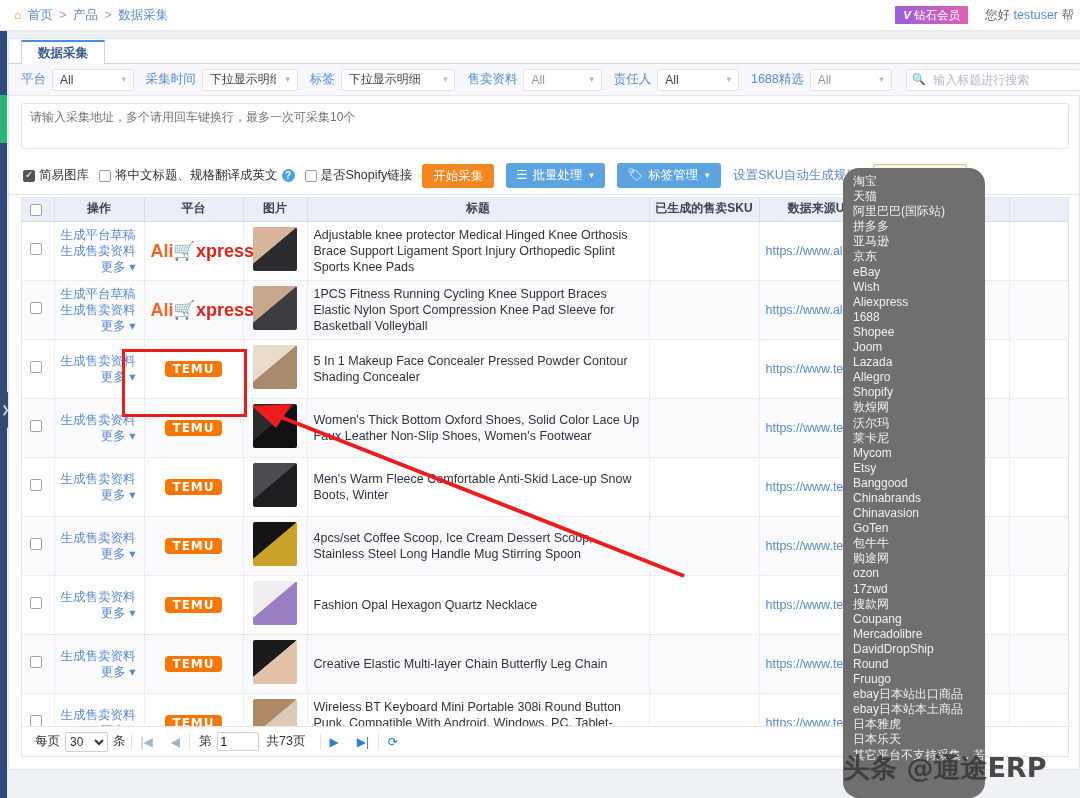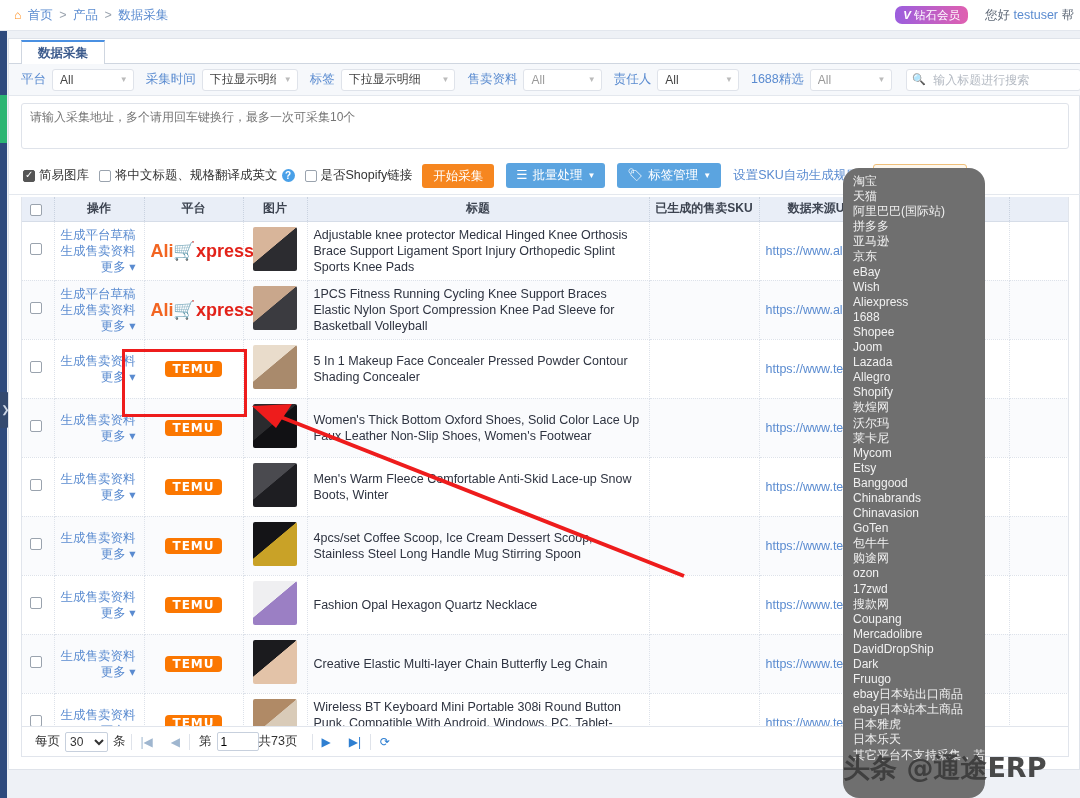--- a/index.html
+++ b/index.html
@@ -17,21 +17,21 @@
   }
   #breadcrumb{
     position:absolute; left:14px; top:7px;
     font-size:12.5px; color:#606a78; white-space:nowrap;
   }
   #breadcrumb .home-ic{ color:#ff8c1a; font-size:12px; margin-right:3px;}
   #breadcrumb .bc-link{ color:#5a8bd0; }
   #breadcrumb .sep{ color:#9aa3ae; margin:0 3px;}
   #vipbadge{
     position:absolute; right:112px; top:6px; height:18px; line-height:18px;
-    padding:0 8px; border-radius:7px; color:#fff; font-size:11.5px;
+    padding:0 8px; border-radius:1px; color:#fff; font-size:11.5px;
     background:linear-gradient(90deg,#9b5ede,#e060b0);
     white-space:nowrap;
   }
   #vipbadge .v{ font-style:italic; font-weight:bold; margin-right:3px;}
   #greet{
     position:absolute; right:6px; top:7px; font-size:12.5px; color:#606a78;
     white-space:nowrap;
   }
   #greet .uname{ color:#5a8bd0; }
   
@@ -533,21 +533,21 @@
   <div id="pager">
     <span class="pl">每页</span>
     <select id="ppsel"><option value="10">10</option><option value="20">20</option><option value="30" selected="">30</option><option value="50">50</option><option value="100">100</option></select>
     <span class="pl">条</span>
     <span class="divd"></span>
     <span class="pbtn dis">|◀</span>
     <span class="pbtn dis">◀</span>
     <span class="divd"></span>
     <span class="pl" style="margin-left:9px">第</span>
     <input type="text" id="pageinput" value="1" style="">
-    <span class="pl" style="margin-left:0">共73页</span>
+    <span class="pl" style="margin-left:8px">共73页</span>
     <span class="divd" style="margin-left:9px"></span>
     <span class="pbtn">▶</span>
     <span class="pbtn">▶|</span>
     <span class="divd"></span>
     <span class="pbtn">⟳</span>
   </div>
 </div>
 
 <div id="platTip">
     <div>淘宝</div>
@@ -575,21 +575,21 @@
     <div>Chinavasion</div>
     <div>GoTen</div>
     <div>包牛牛</div>
     <div>购途网</div>
     <div>ozon</div>
     <div>17zwd</div>
     <div>搜款网</div>
     <div>Coupang</div>
     <div>Mercadolibre</div>
     <div>DavidDropShip</div>
-    <div>Dark</div>
+    <div>Round</div>
     <div>Fruugo</div>
     <div>ebay日本站出口商品</div>
     <div>ebay日本站本土商品</div>
     <div>日本雅虎</div>
     <div>日本乐天</div>
     <div>其它平台不支持采集，若有需求可联系客服定制!</div>
   </div>
 
 <div id="redbox"></div>
 <svg id="arrowline" width="1080" height="798">

